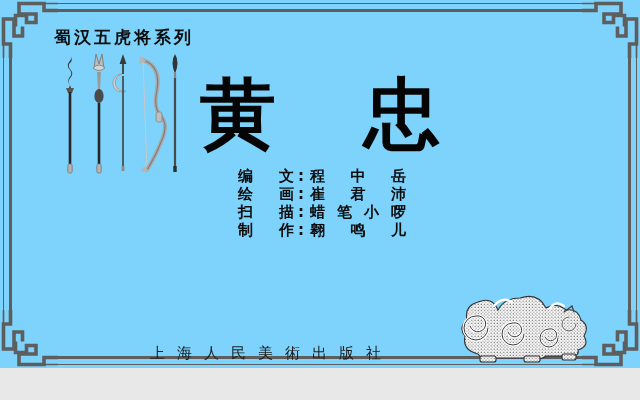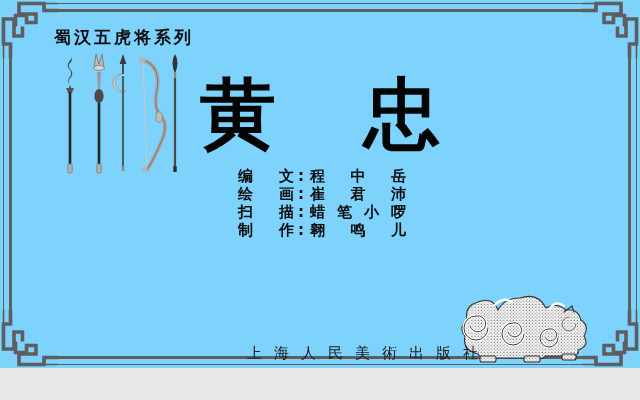--- a/index.html
+++ b/index.html
@@ -32,21 +32,21 @@
   .credits{
     position:absolute;left:238px;top:168px;width:168px;
     display:flex;flex-direction:column;gap:1px;
     font-size:15px;font-weight:bold;color:#0d0d0d;line-height:17px;
   }
   .credit-row{display:flex;align-items:baseline;}
   .credit-role{display:flex;justify-content:space-between;width:56px;}
   .credit-colon{width:14px;text-align:center;}
   .credit-name{display:flex;justify-content:space-between;width:96px;margin-left:2px;}
   .publisher{
-    position:absolute;left:150px;top:344px;width:340px;text-align:right;
+    position:absolute;left:150px;top:344px;width:340px;text-align:left;
     font-size:15px;letter-spacing:12px;color:#1c1c1c;
     font-family:"DejaVu Serif",serif;
   }
   .seal{position:absolute;left:458px;top:284px;width:136px;height:82px;}
 </style>
 </head>
 <body>
 
 <div id="stage">
 

